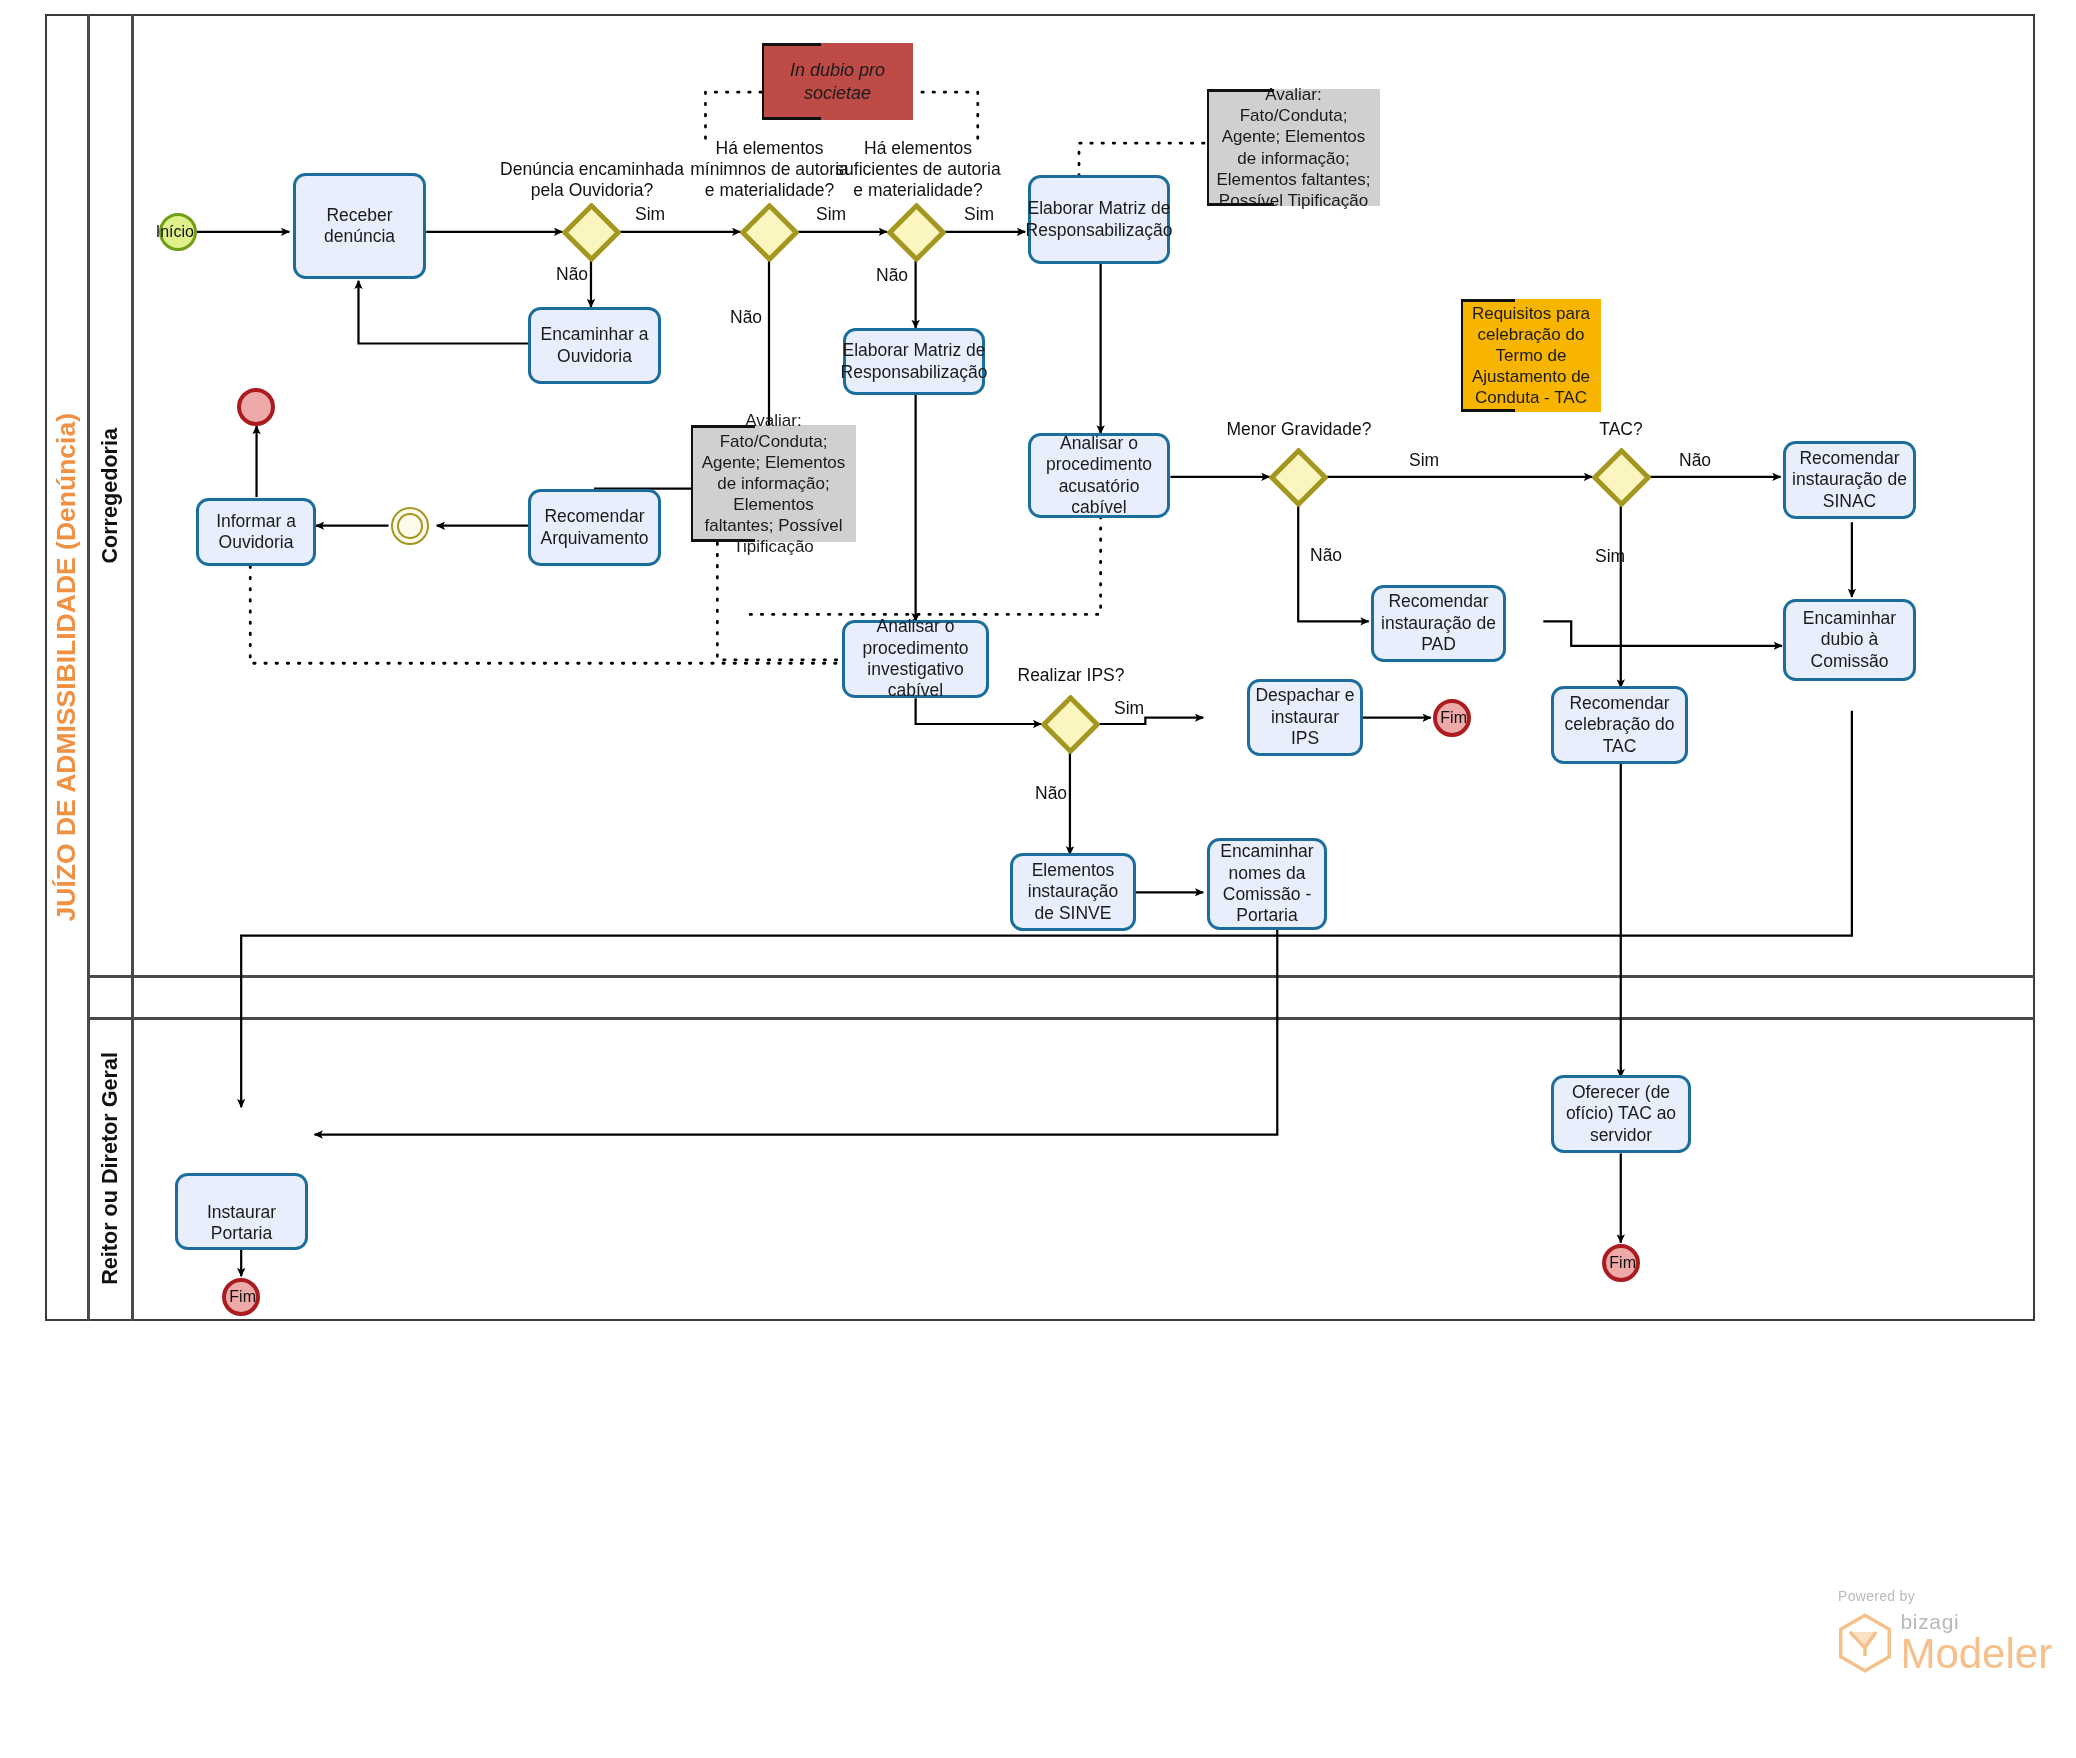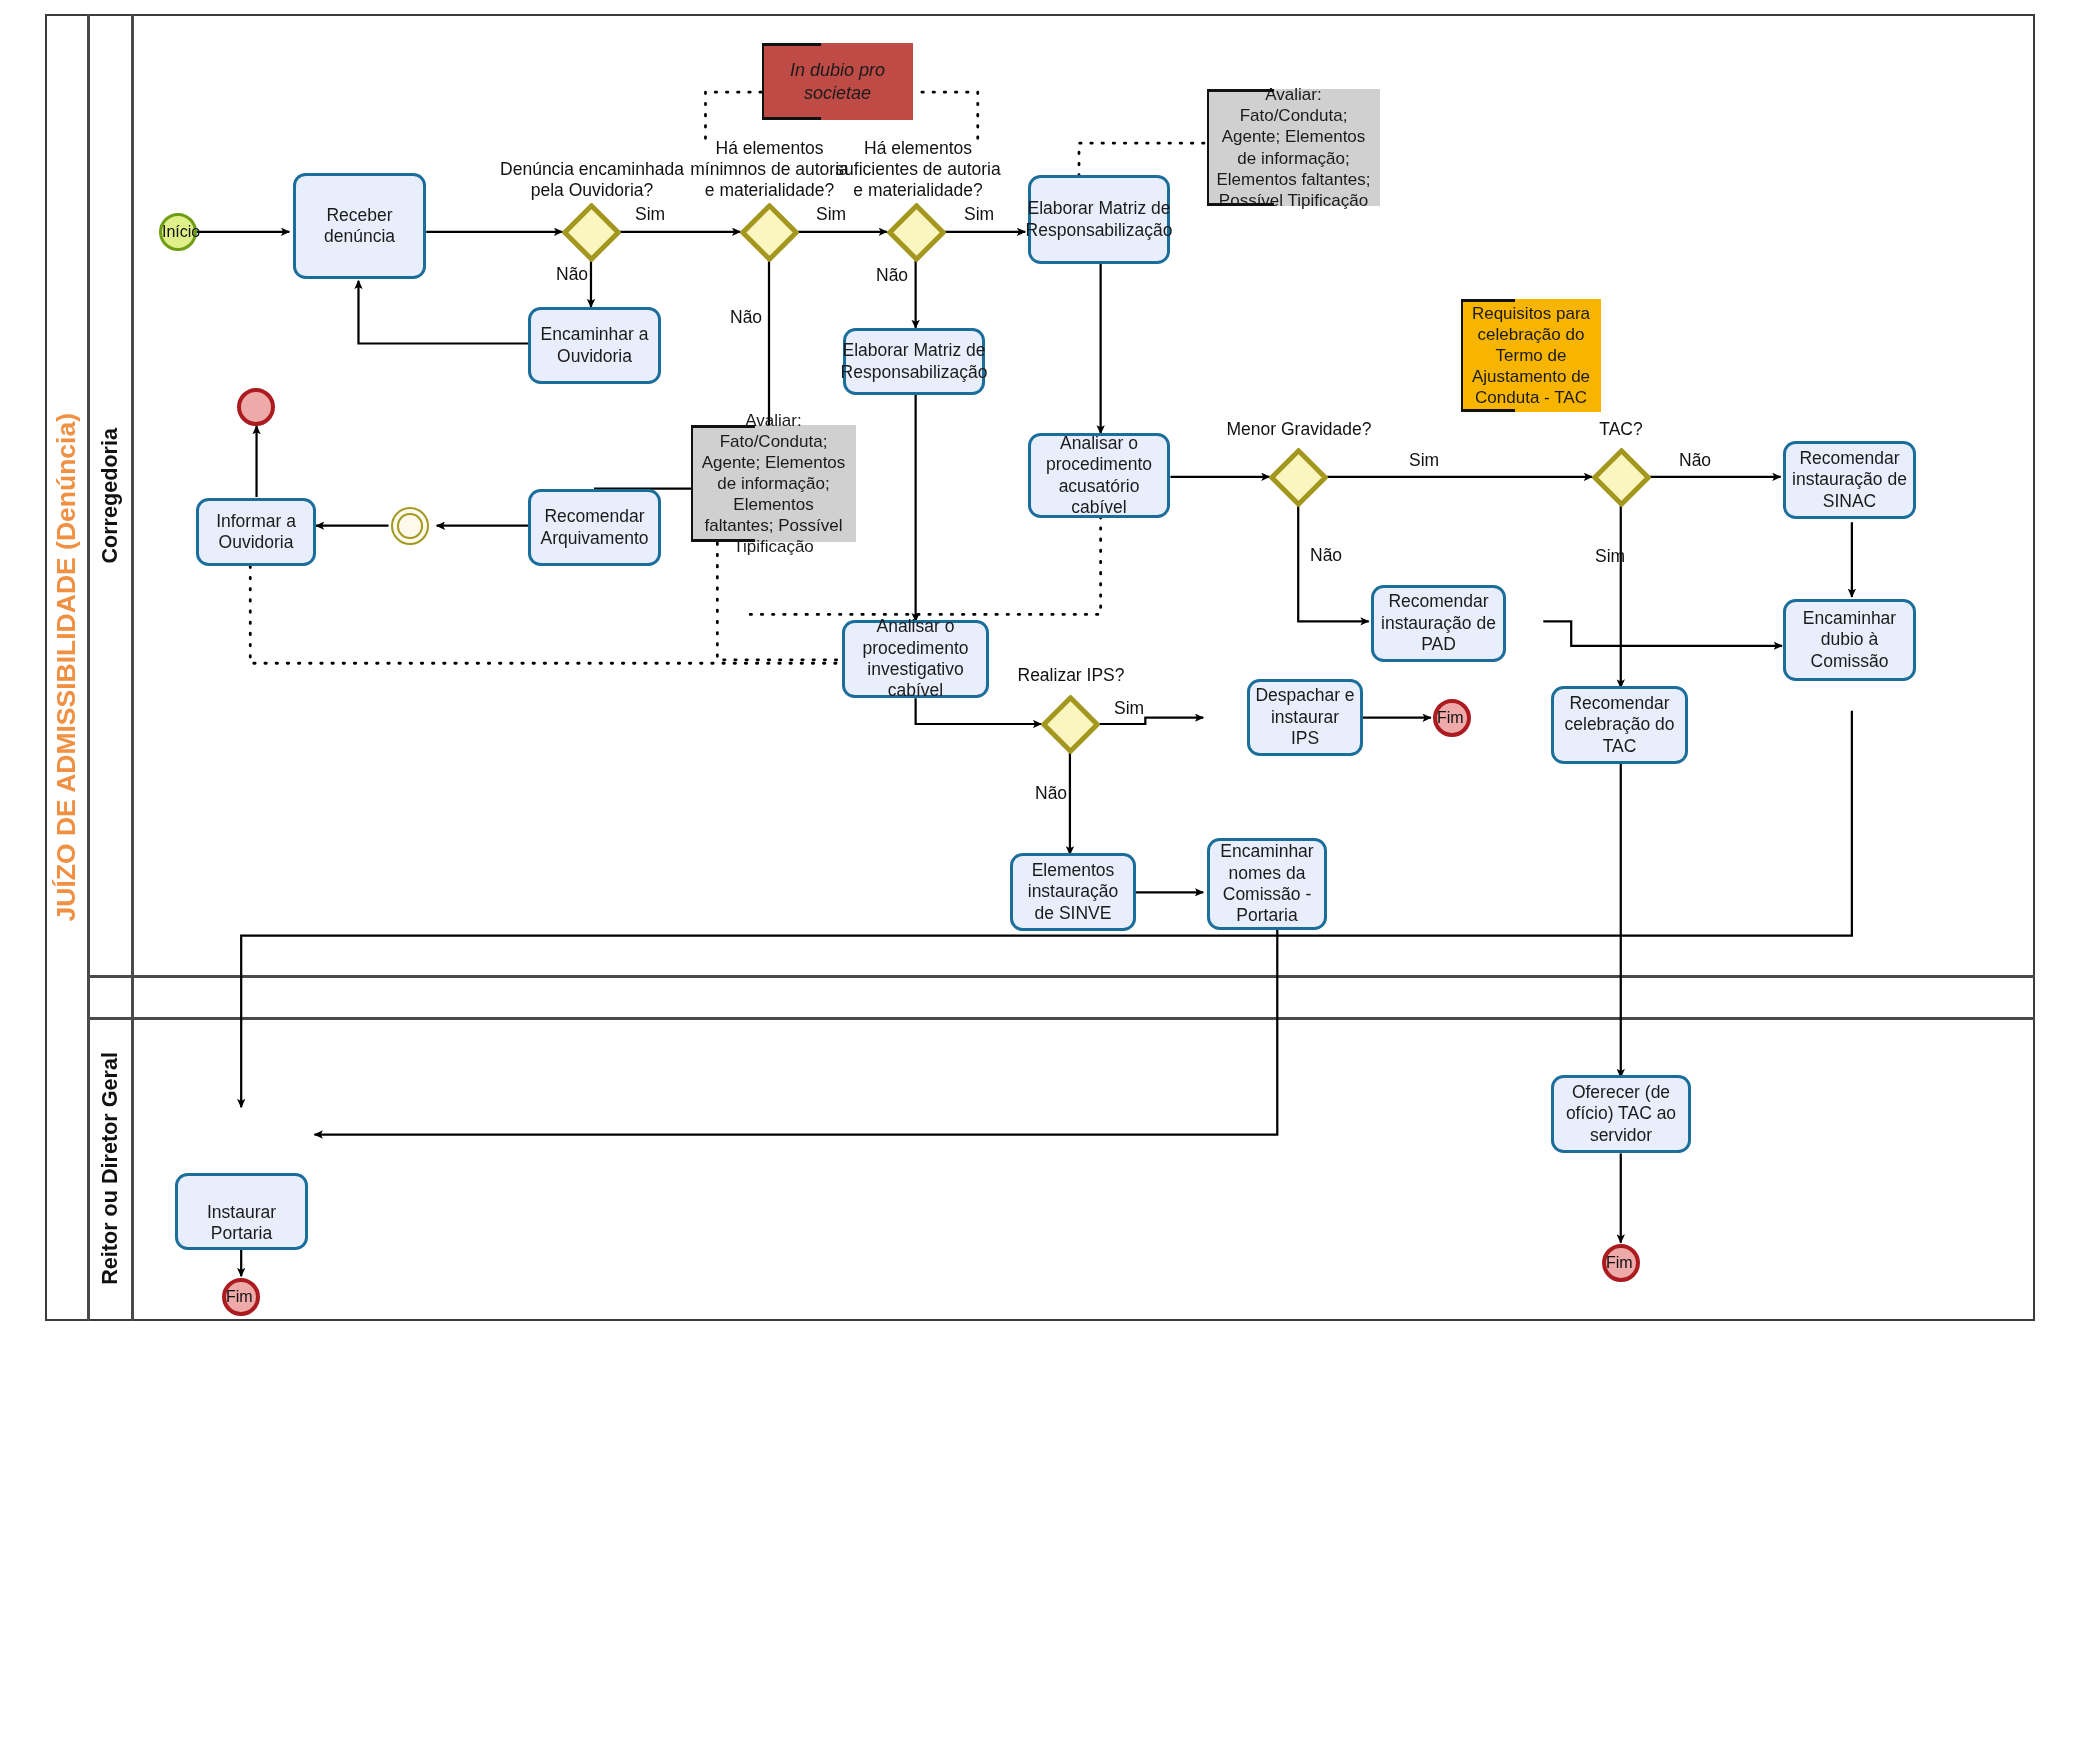--- a/index.html
+++ b/index.html
@@ -27,21 +27,21 @@
     background:#e9eefc;border:3.5px solid #1b6e9c;border-radius:12.6px;
     display:flex;align-items:center;justify-content:center;text-align:center;
     color:#1b1b1b;font-size:17.5px;line-height:1.22;padding:2.8px 4.9px;
     font-family:"Liberation Sans", sans-serif;
   }
   .gateway{position:absolute;}
   .gw-label{position:absolute;font-size:17.5px;color:#111;text-align:center;
      line-height:1.2;white-space:pre-line;}
   .flow-label{position:absolute;font-size:17.5px;color:#111;background:transparent;}
   .event{position:absolute;border-radius:50%;box-sizing:border-box;
-     display:flex;align-items:center;justify-content:flex-start;font-size:16px;color:#111;}
+     display:flex;align-items:center;justify-content:flex-end;font-size:16px;color:#111;}
   .ev-start{background:#dff08a;border:3.5px solid #6f9e14;}
   .ev-end{background:#eeaaa9;border:4.9px solid #ab1b20;}
   .ev-inter{background:#fdfaeb;border:2.8px solid #a3971f;}
   .ev-inter-inner{position:absolute;left:4.2px;top:4.2px;right:4.2px;bottom:4.2px;
      border:2.8px solid #a3971f;border-radius:50%;}
   .annot{position:absolute;box-sizing:border-box;padding:5.6px 7px;
      display:flex;align-items:center;justify-content:center;text-align:center;
      font-size:17px;line-height:1.24;color:#1b1b1b;}
   .annot-gray{background:#d0d0d0;}
   .annot-red{background:#bf4b47;font-style:italic;font-size:18px;}
@@ -320,15 +320,30 @@
   <div class="annot annot-gray" style="left:691px;top:425px;width:165px;height:117px;">
     <span>Avaliar: Fato/Conduta; Agente; Elementos de informação; Elementos faltantes; Possível Tipificação</span>
   </div>
   <div class="annot-bracket" style="left:691px;top:425px;width:165px;height:117px;"></div>
 
   <div class="annot annot-orange" style="left:1461px;top:299px;width:140px;height:113px;">
     <span>Requisitos para celebração do Termo de Ajustamento de Conduta - TAC</span>
   </div>
   <div class="annot-bracket" style="left:1461px;top:299px;width:140px;height:113px;"></div>
 
+  <div class="logo" style="left:1838px;top:1588px;">
+    <div class="logo-powered">Powered by</div>
+    <div style="display:flex;align-items:flex-end;gap:8.4px;margin-top:5.6px;">
+      <svg width="54" height="60" viewBox="0 0 78 86">
+        <polygon points="39,3 74,23 74,63 39,83 4,63 4,23" fill="none" stroke="#f5c08c" stroke-width="5"></polygon>
+        <polygon points="17,27 55,27 39,50" fill="#fbe0c4"></polygon>
+        <path d="M17,27 L39,50 L55,27" fill="none" stroke="#f5c08c" stroke-width="5"></path>
+        <path d="M39,50 L39,62" stroke="#f5c08c" stroke-width="5"></path>
+      </svg>
+      <div>
+        <div class="logo-bizagi">bizagi</div>
+        <div class="logo-modeler">Modeler</div>
+      </div>
+    </div>
+  </div>
 
 </div>
 
 
 </body></html>

